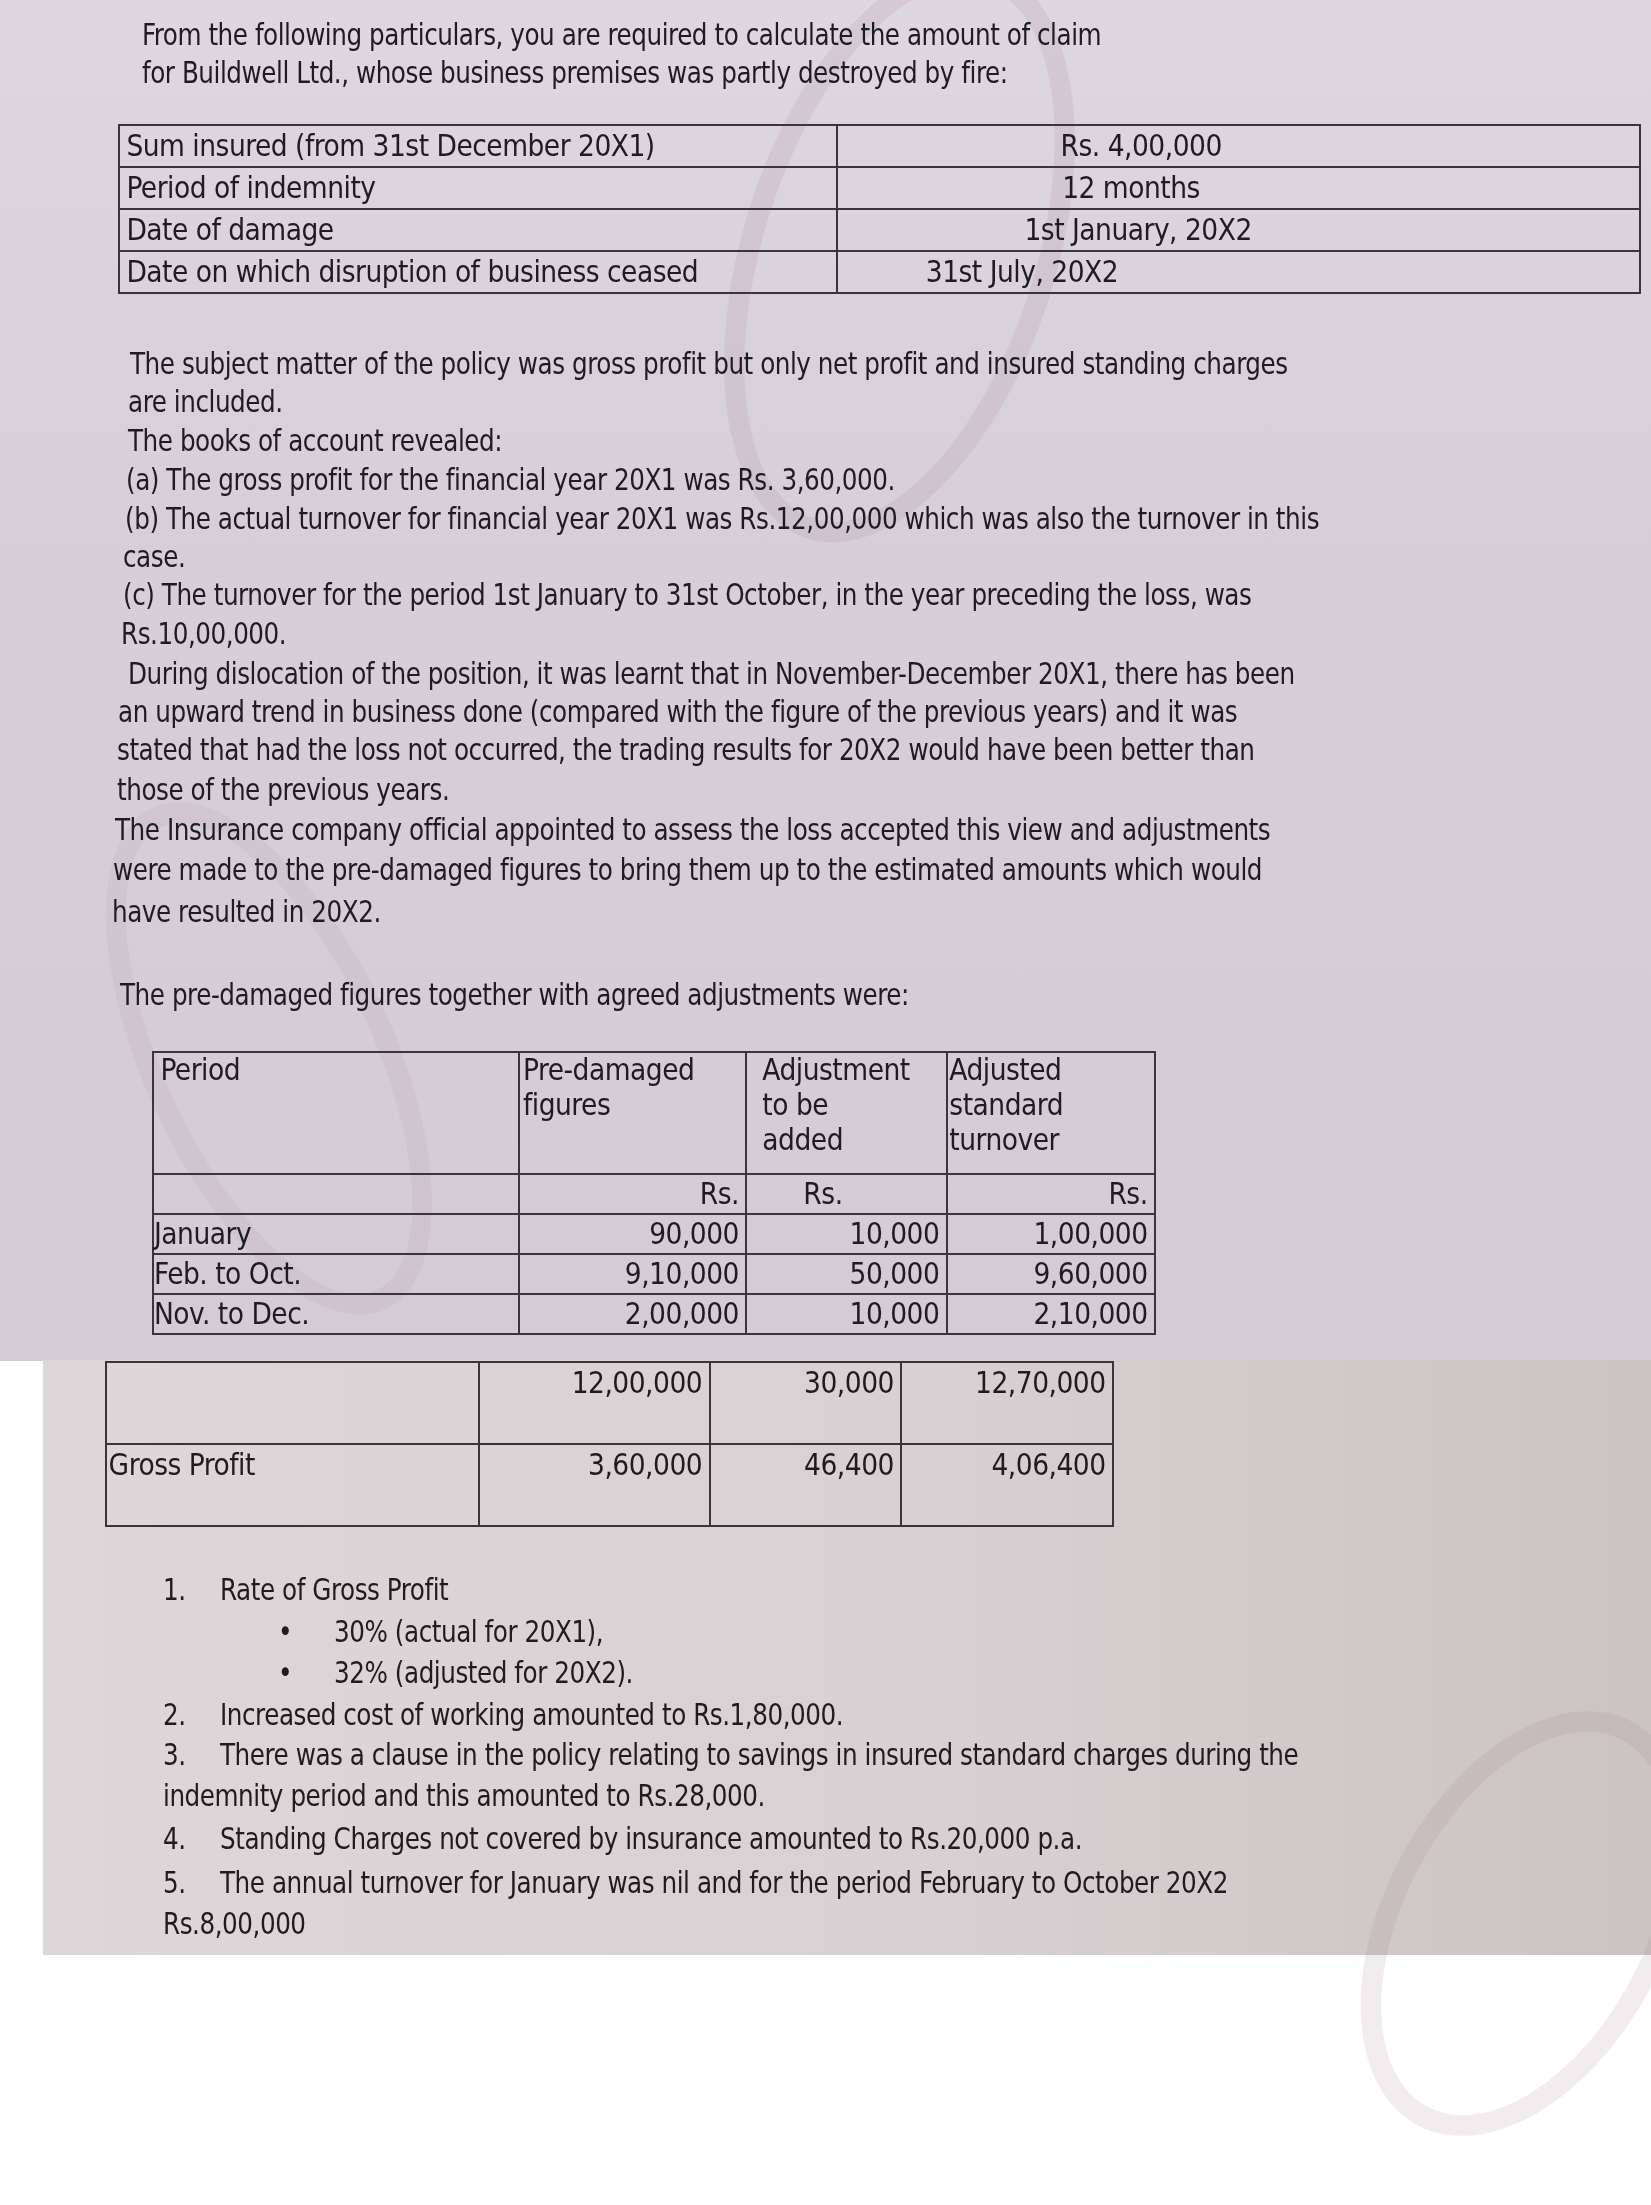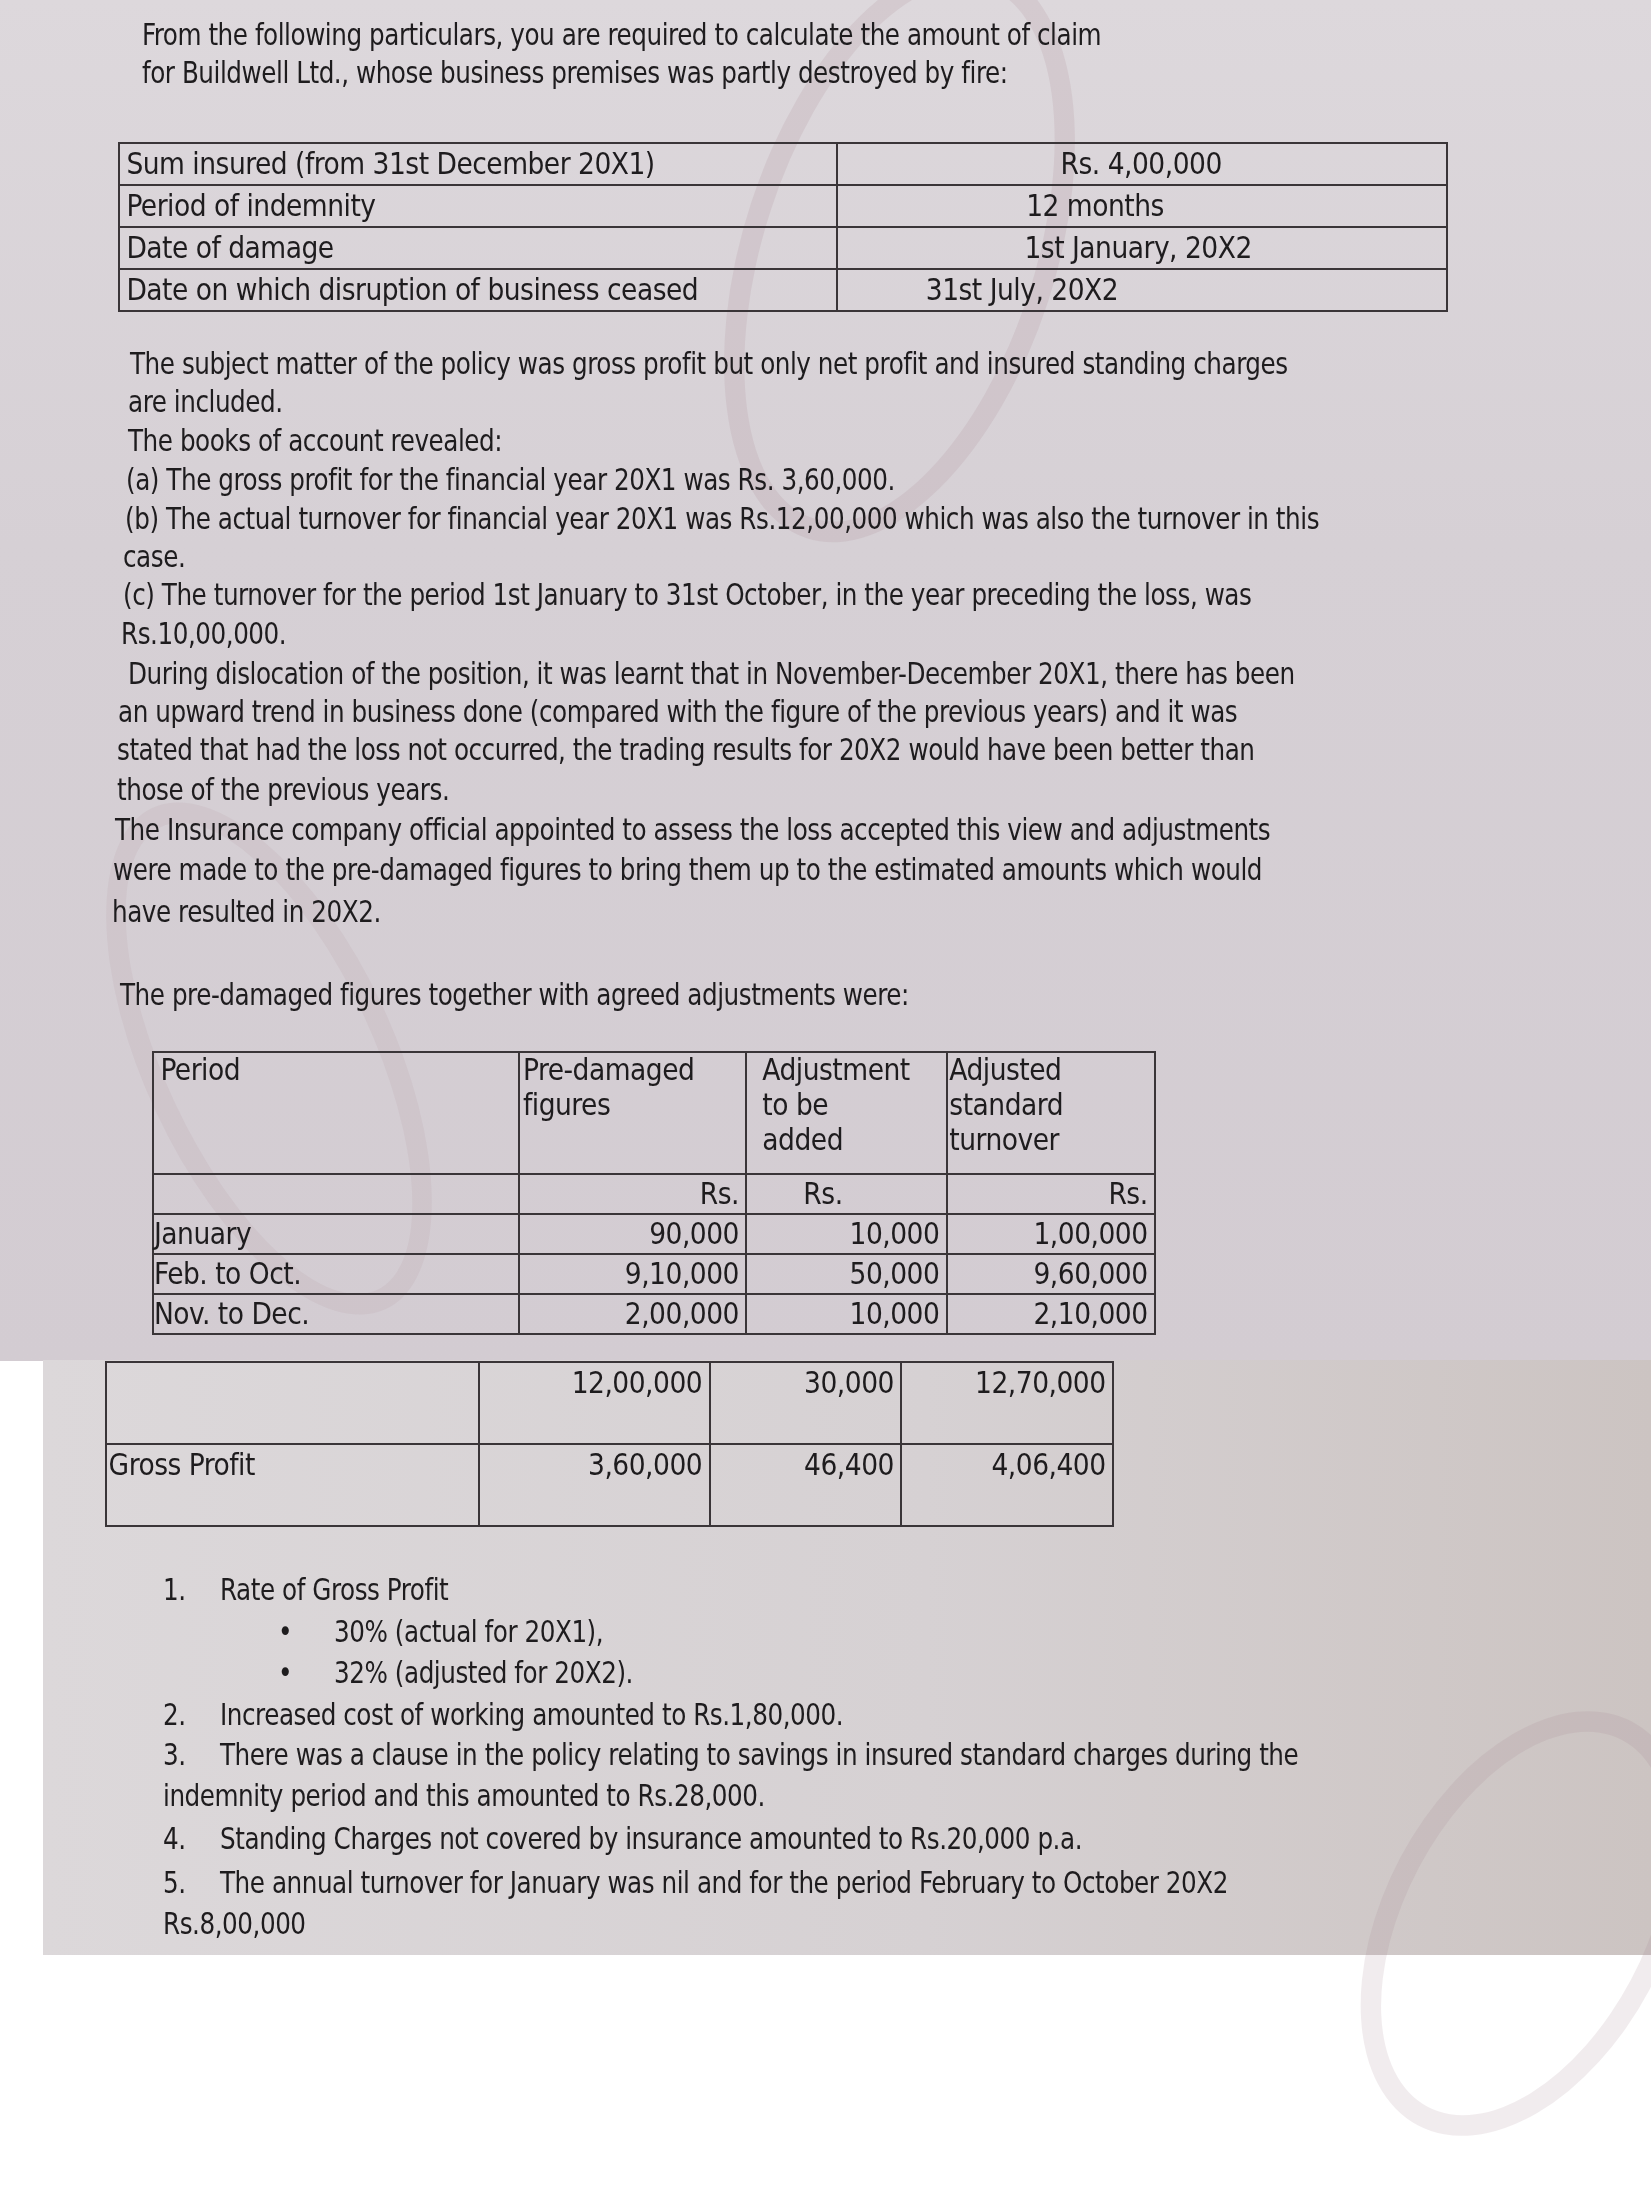--- a/index.html
+++ b/index.html
@@ -45,29 +45,29 @@
   <div class="watermark" style="left:743px; top:-48px; width:271px; height:559px; transform:rotate(18deg);"></div>
   <div class="watermark" style="left:144px; top:782px; width:208px; height:511px; transform:rotate(-25deg); border-color:rgba(170,140,150,0.12);"></div>
 </div>
 <div class="photo-bottom">
   <div class="watermark" style="left:1341px; top:335px; width:240px; height:415px; transform:rotate(28deg); border-color:rgba(160,130,140,0.15);"></div>
 </div>
 
 <div class="txt" style="left:142px; top:16px;">From the following particulars, you are required to calculate the amount of claim</div>
 <div class="txt" style="left:142px; top:54px;">for Buildwell Ltd., whose business premises was partly destroyed by fire:</div>
 
-<table class="grid info" style="left:118px; top:124px; width:1330px;margin-top:18px;">
+<table class="grid info" style="left:118px; top:124px; width:1523px;">
   <tbody>
       <tr>
     <td style="width:703px;">Sum insured (from 31st December 20X1)</td>
     <td style="text-align:left; padding-left:192px;"><span style="display:inline-block; width:192px; text-align:right;">Rs. 4,00,000</span></td>
   </tr>
   <tr>
     <td>Period of indemnity</td>
-    <td style="padding-left:72px;"><span style="display:inline-block; width:254px; text-align:right;">12 months</span></td>
+    <td style="padding-left:108px;"><span style="display:inline-block; width:254px; text-align:right;">12 months</span></td>
   </tr>
   <tr>
     <td>Date of damage</td>
     <td style="padding-left:160px;"><span style="display:inline-block; width:254px; text-align:right;">1st January, 20X2</span></td>
   </tr>
   <tr>
     <td>Date on which disruption of business ceased</td>
     <td style="padding-left:88px;"><span>31st July, 20X2</span></td>
   </tr>
 </tbody>

